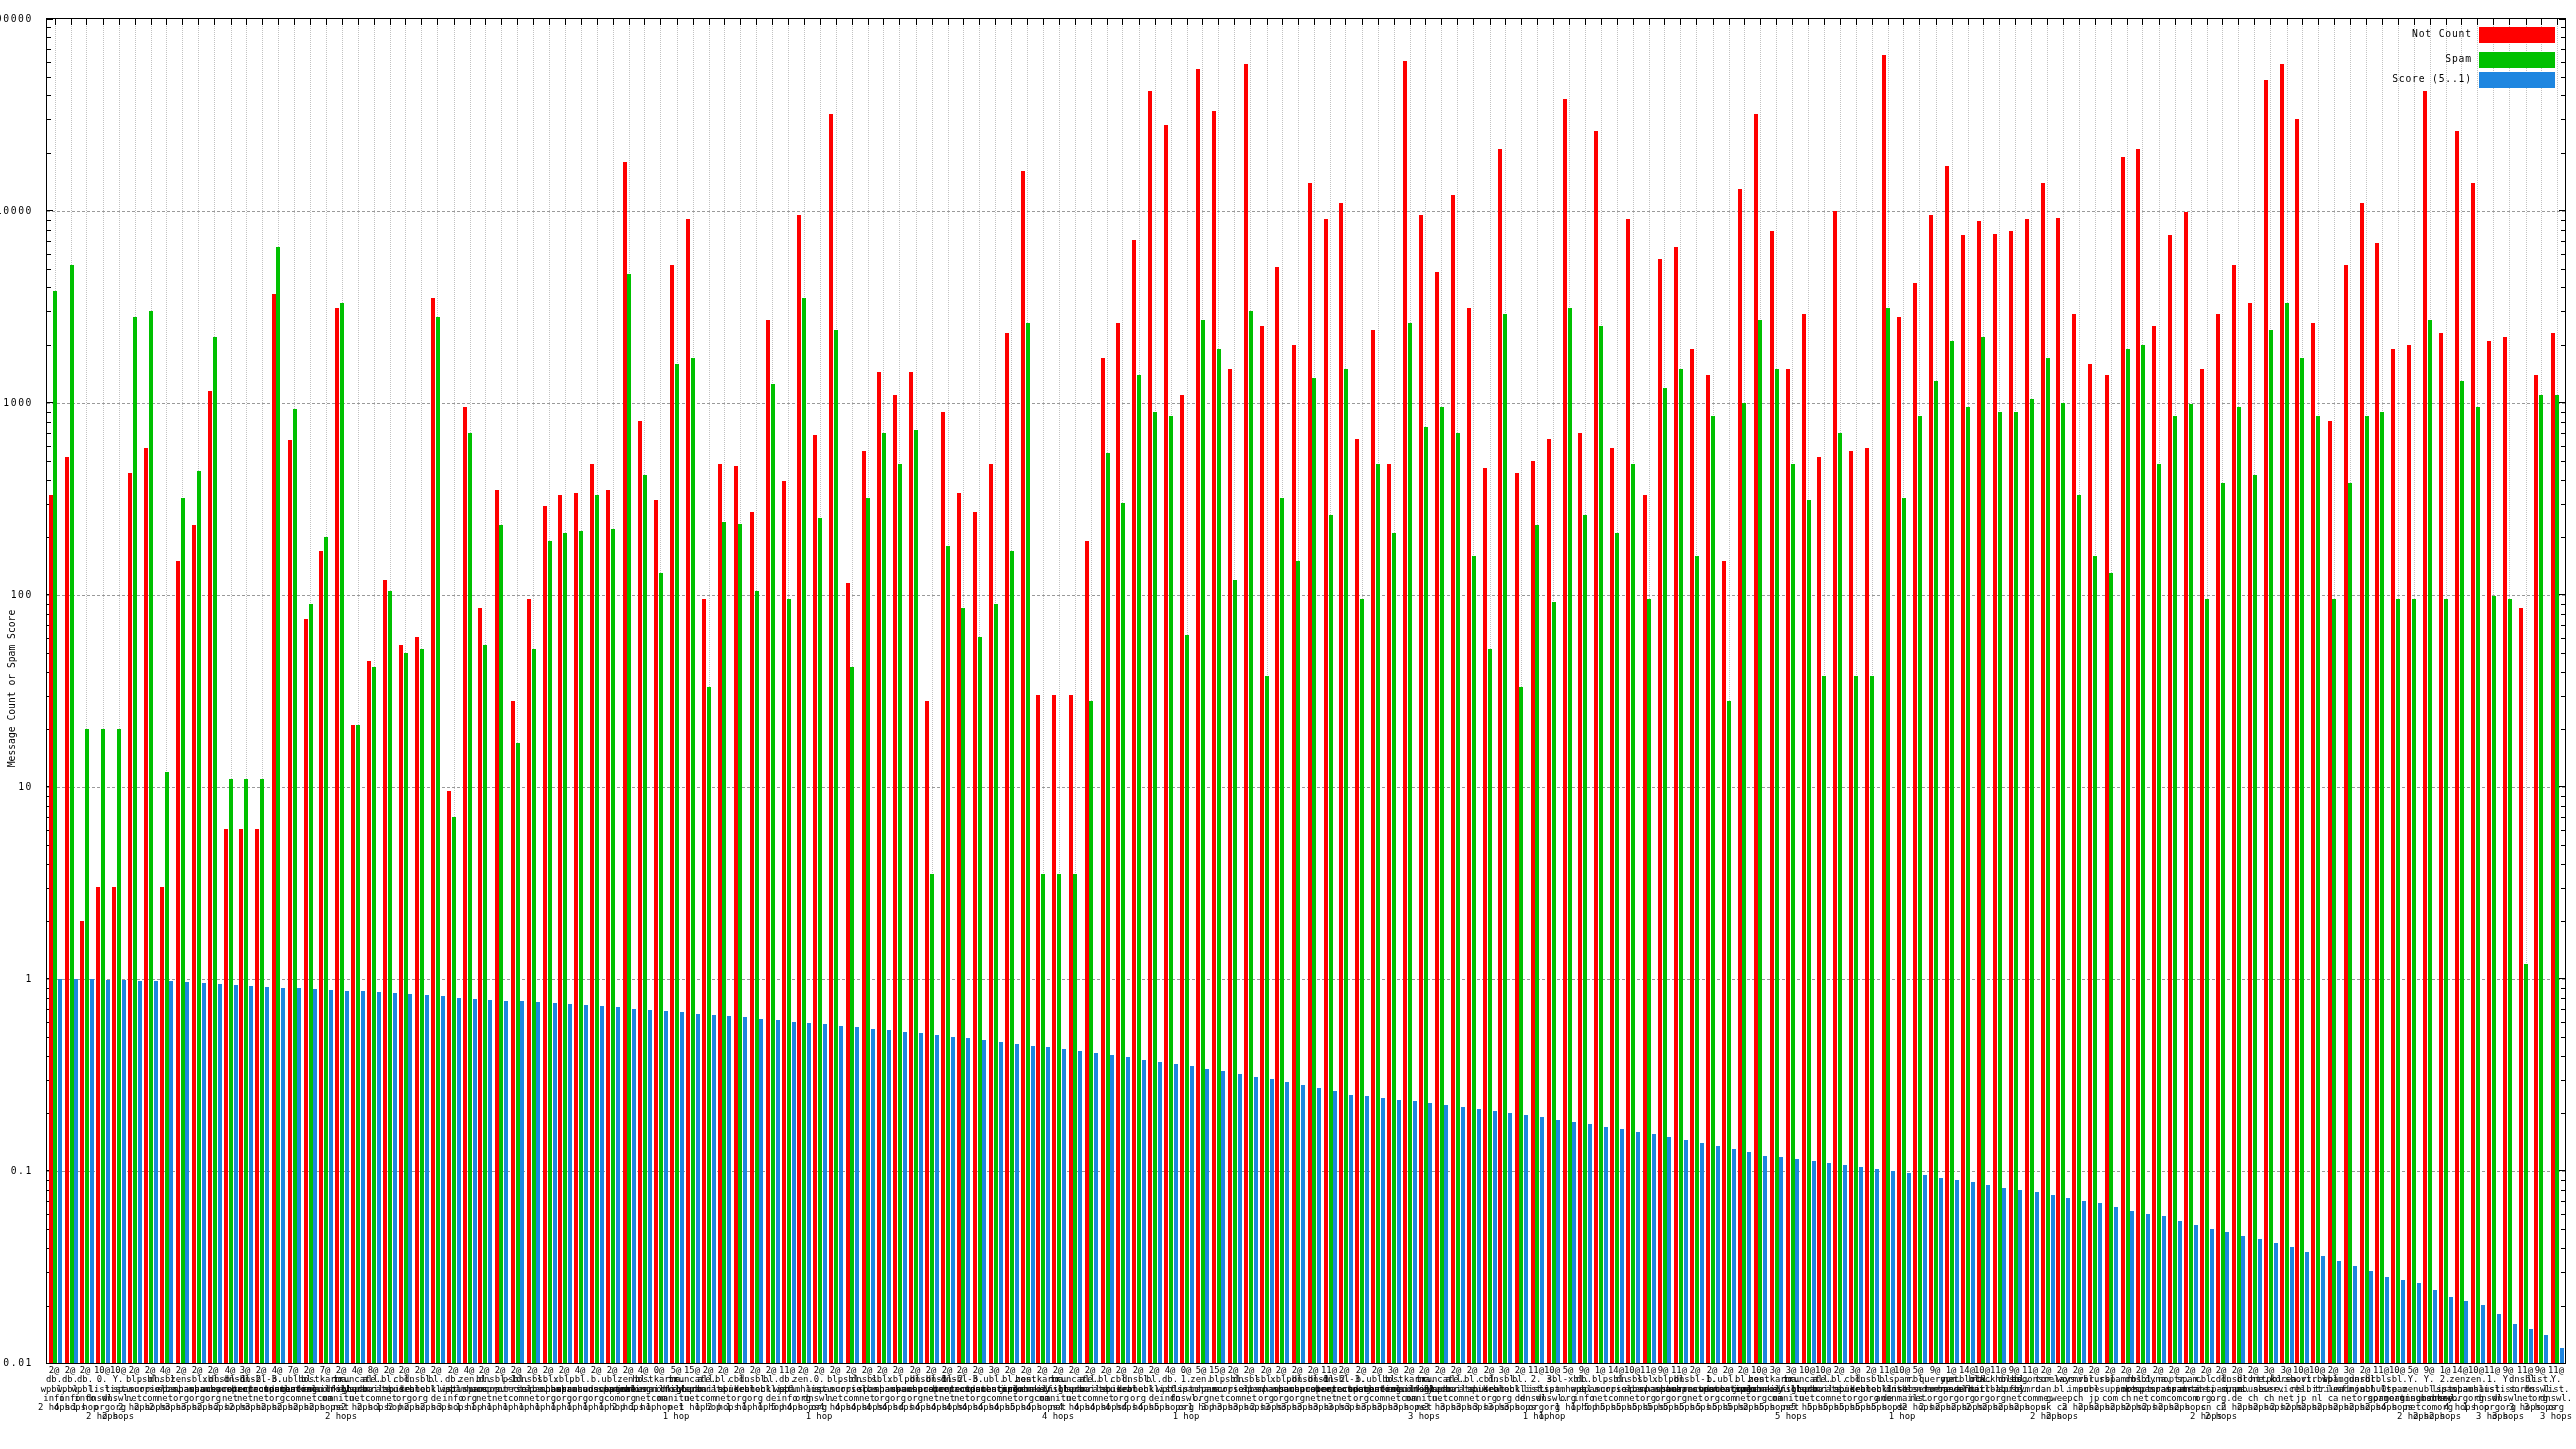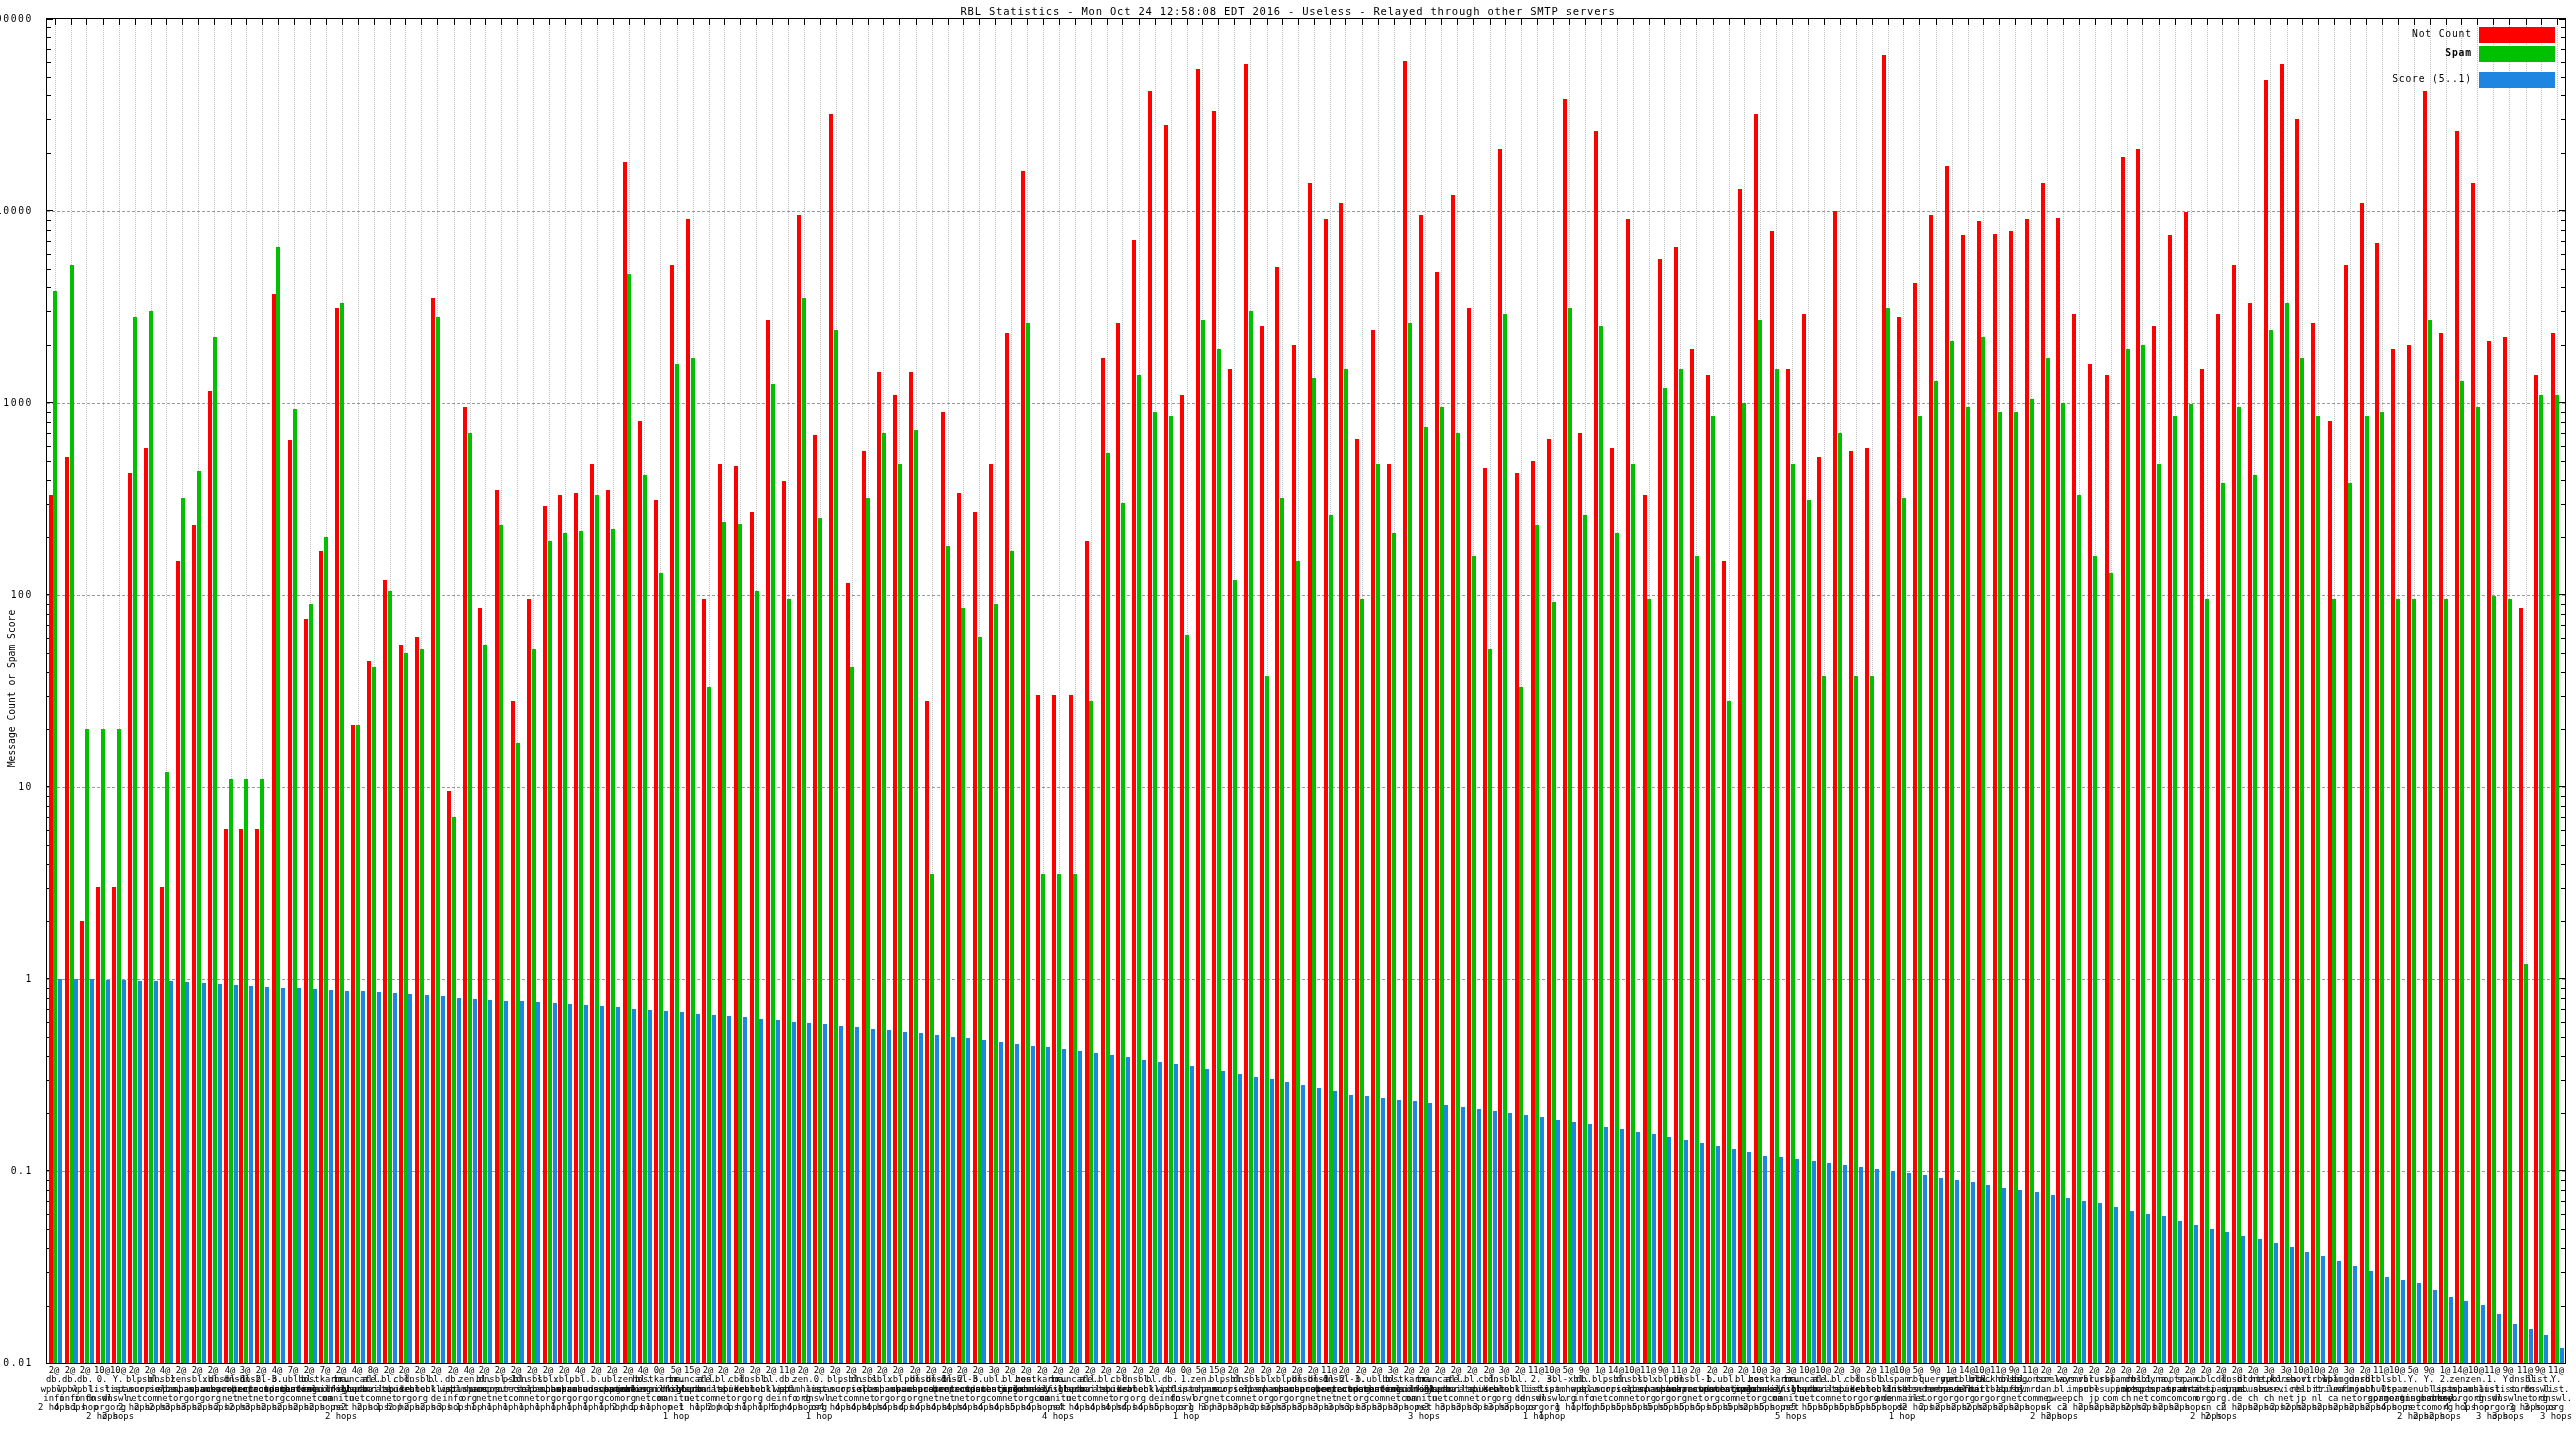--- a/index.html
+++ b/index.html
@@ -22,21 +22,20 @@
   #xlabels{position:absolute;left:46px;top:1366px;width:2518px;height:81px;}
   .legend-row{position:absolute;height:16px;}
   .legend-text{position:absolute;right:90px;top:1.6px;font-size:9.7px;letter-spacing:0.8px;
     white-space:nowrap;color:#000;}
   .legend-swatch{position:absolute;right:6.4px;top:0;width:76px;height:16px;}
 </style>
 </head>
 <body>
 <div id="stage">
 
-  <div id="chart-title">RBL Statistics - Mon Oct 24 12:58:08 EDT 2016 - Useless - Relayed through other SMTP servers</div>
   <div id="ylabel">Message Count or Spam Score</div>
   <div id="plot">
       <div class="ytick-label" style="top: 0px;">100000</div>
       <div class="tick" style="left: 0px; top: 0px; width: 6.4px; height: 0.8px; background: rgb(0, 0, 0);"></div>
       <div class="tick" style="left: 2512px; top: 0px; width: 6.4px; height: 0.8px; background: rgb(0, 0, 0);"></div>
       <div class="hgrid" style="top: 192px;"></div>
       <div class="ytick-label" style="top: 192px;">10000</div>
       <div class="tick" style="left: 0px; top: 191px; width: 6.4px; height: 0.8px; background: rgb(0, 0, 0);"></div>
       <div class="tick" style="left: 2512px; top: 191px; width: 6.4px; height: 0.8px; background: rgb(0, 0, 0);"></div>
       <div class="hgrid" style="top: 384px;"></div>
@@ -1119,21 +1118,21 @@
       <div class="vgrid" style="left: 2510px;"></div>
       <div class="tick" style="left: 2510px; top: 0px; width: 0.8px; height: 6.4px; background: rgb(0, 0, 0);"></div>
       <div class="tick" style="left: 2510px; top: 1338px; width: 0.8px; height: 6.4px; background: rgb(0, 0, 0);"></div>
       <div class="bar" style="left: 2504px; height: 1030px; background: rgb(255, 0, 0);"></div>
       <div class="bar" style="left: 2508px; height: 968px; background: rgb(0, 192, 0);"></div>
       <div class="bar" style="left: 2513px; height: 15px; background: rgb(30, 134, 224);"></div>
       <div class="legend-row" style="top: 8px; right: 3.2px; width: 290px;">
         <div class="legend-text">Not Count</div>
         <div class="legend-swatch" style="background: rgb(255, 0, 0);"></div>
       </div>
-      <div class="legend-row" style="top: 27px; right: 3.2px; width: 290px; font-weight: bold;">
+      <div class="legend-row" style="top: 33px; right: 3.2px; width: 290px;">
         <div class="legend-text">Spam</div>
         <div class="legend-swatch" style="background: rgb(0, 192, 0);"></div>
       </div>
       <div class="legend-row" style="top: 53px; right: 3.2px; width: 290px;">
         <div class="legend-text">Score (5..1)</div>
         <div class="legend-swatch" style="background: rgb(30, 134, 224);"></div>
       </div>
     </div>
   <div id="xlabels">
       <div class="xlab" style="left: 8px; top: 0px;">2@

